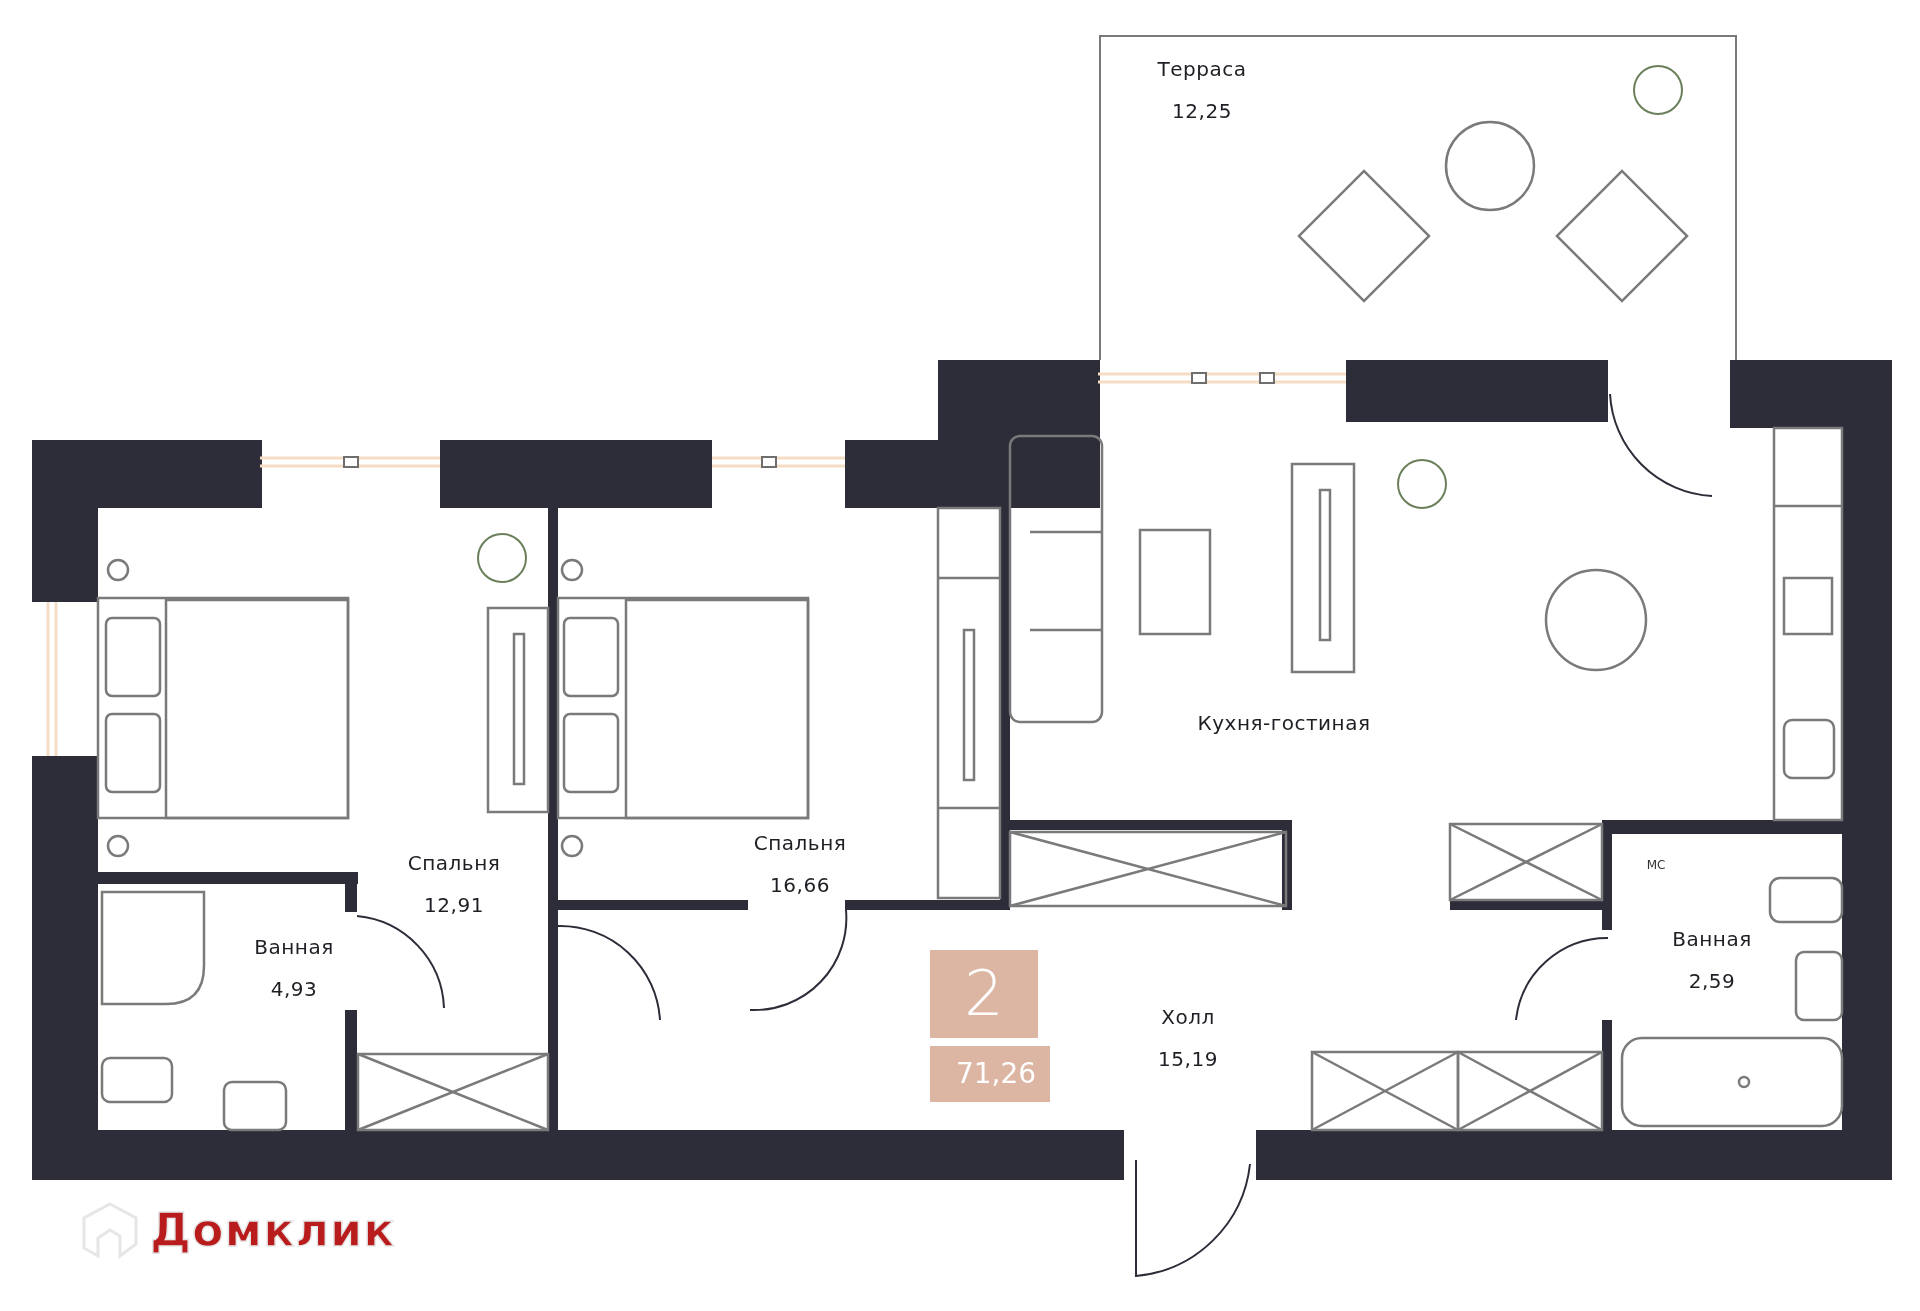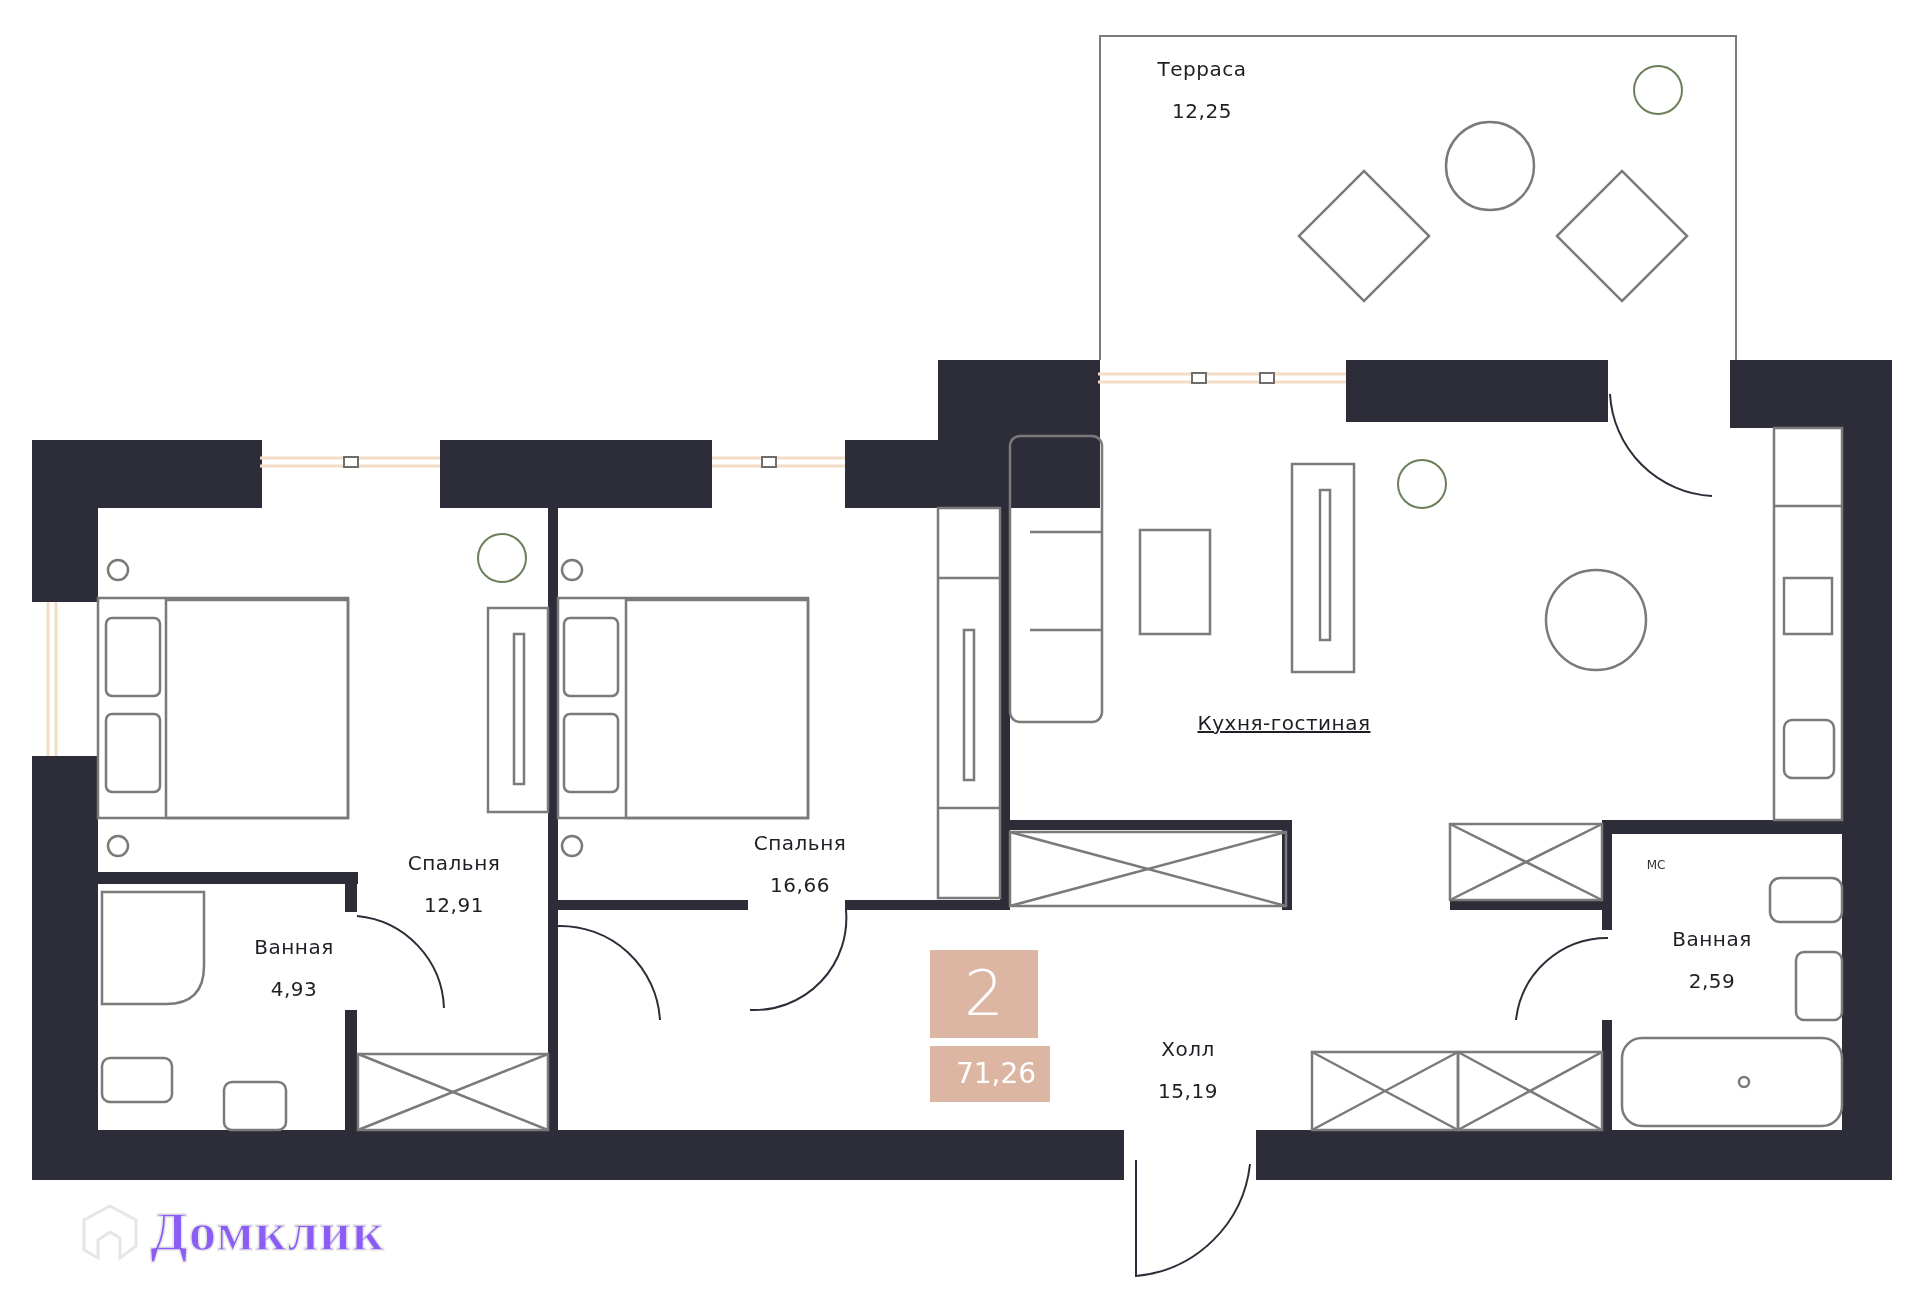--- a/index.html
+++ b/index.html
@@ -4,21 +4,21 @@
 <style>
   html, body { margin:0; padding:0; background:#ffffff; }
   body { width:1920px; height:1311px; position:relative; overflow:hidden; font-family:"DejaVu Sans","Liberation Sans",sans-serif; }
   #plan { position:absolute; left:0; top:0; width:1920px; height:1311px; }
   .label { position:absolute; color:#1e1e24; font-size:20px; text-align:center; line-height:42px; letter-spacing:0.5px; white-space:nowrap; transform:translateX(-50%); }
   .badge { position:absolute; background:#dcb5a3; color:#ffffff; text-align:center; }
   .badge-rooms { left:930px; top:950px; width:108px; height:88px; font-size:62px; line-height:88px; font-weight:300; }
   .badge-area { left:930px; top:1046px; width:108px; height:56px; font-size:28px; line-height:56px;padding-left:12px; }
   .mc { position:absolute; left:1620px; top:838px; width:72px; height:54px; font-size:12px; line-height:54px; text-align:center; color:#333; }
   .watermark { position:absolute; left:80px; top:1200px; display:flex; align-items:center; gap:10px; }
-  .watermark-text { font-size:55px; font-weight:bold; color:#8b5cf6; -webkit-text-stroke:1.5px #e6e6e6; letter-spacing:1px;font-family:Liberation Serif, serif; }
+  .watermark-text { font-size:46px; font-weight:bold; color:#b91c1c; -webkit-text-stroke:1.5px #e6e6e6; letter-spacing:1px; }
 </style>
 </head>
 <body>
 
 <svg id="plan" viewBox="0 0 1920 1311" xmlns="http://www.w3.org/2000/svg">
   <g fill="#2d2d3a">
 
     <rect x="32" y="440" width="66" height="162"></rect>
     <rect x="32" y="756" width="66" height="424"></rect>
     <rect x="32" y="440" width="230" height="68"></rect>
@@ -156,40 +156,40 @@
     <circle cx="1658" cy="90" r="24"></circle>
     <circle cx="1422" cy="484" r="24"></circle>
     <circle cx="502" cy="558" r="24"></circle>
   </g>
 </svg>
 
 <div class="label" style="left:1202px;top:48px;">
   <div>Терраса</div>
   <div>12,25</div>
 </div>
-<div class="label" style="left:1284px;top:702px;text-decoration:underline;">
+<div class="label" style="left:1284px;top:702px;">
   <div>Кухня-гостиная</div>
 </div>
 <div class="label" style="left:454px;top:842px;">
   <div>Спальня</div>
   <div>12,91</div>
 </div>
 <div class="label" style="left:800px;top:822px;">
   <div>Спальня</div>
   <div>16,66</div>
 </div>
 <div class="label" style="left:294px;top:926px;">
   <div>Ванная</div>
   <div>4,93</div>
 </div>
 <div class="label" style="left:1712px;top:918px;">
   <div>Ванная</div>
   <div>2,59</div>
 </div>
-<div class="label" style="left:1188px;top:996px;margin-top:32px;">
+<div class="label" style="left:1188px;top:996px;">
   <div>Холл</div>
   <div>15,19</div>
 </div>
 
 <div class="mc">МС</div>
 
 <div class="badge badge-rooms">2</div>
 <div class="badge badge-area">71,26</div>
 
 <div class="watermark">

